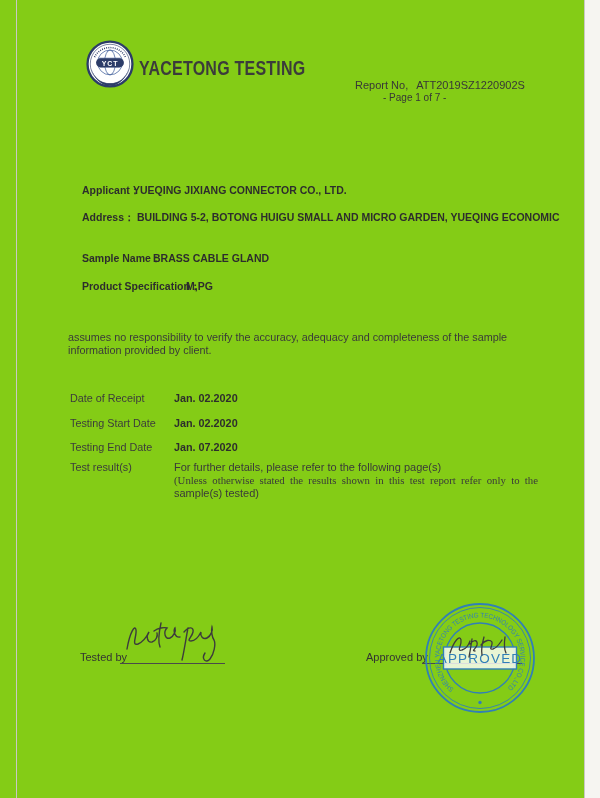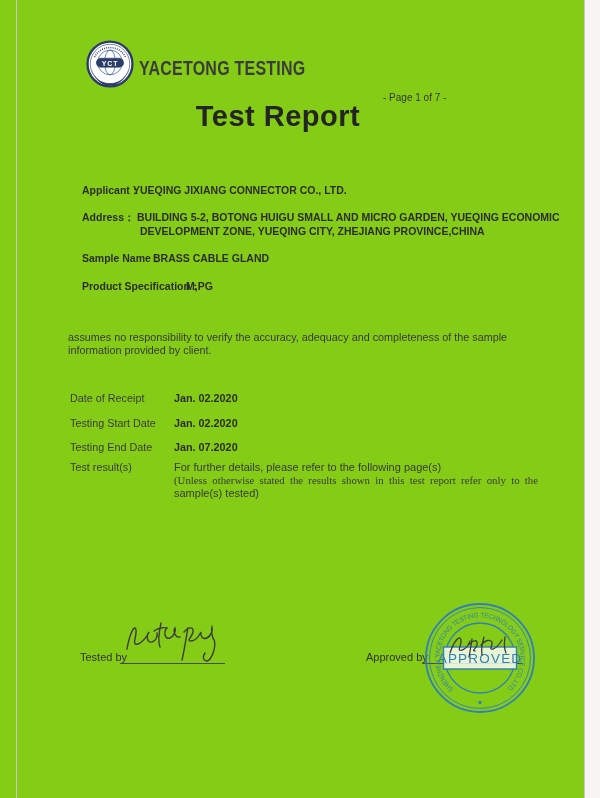--- a/index.html
+++ b/index.html
@@ -68,30 +68,32 @@
     </g>
 
     <rect x="13" y="23.5" width="36" height="12" rx="6" fill="#2c3c68"></rect>
     <text x="31" y="33" text-anchor="middle" font-size="9" font-weight="700" letter-spacing="1.2" fill="#ffffff">YCT</text>
 
     <path d="M7,37 C11,50 20,56 31,56 C42,56 51,50 55,37 C52,49 43,59 31,59 C19,59 10,49 7,37 Z" fill="#2c3c68"></path>
   </svg>
 
   <div class="abs company-name" style="left:139px; top:57px">YACETONG TESTING</div>
 
+  <div class="abs hdr-small" style="left:355px; top:79px">
+    <span>Report No,</span>
+    <span style="margin-left:5px">ATT2019SZ1220902S</span>
+  </div>
   <div class="abs hdr-small" style="left:383px; top:92px; font-size:10px">- Page  1 of 7 -</div>
 
-  <div class="abs report-title">Test Report</div>
 
   <div class="abs lbl-b" style="left:82px; top:184px">Applicant：</div>
   <div class="abs val-b" style="left:133px; top:184px">YUEQING JIXIANG CONNECTOR CO., LTD.</div>
 
   <div class="abs lbl-b" style="left:82px; top:211px">Address：</div>
   <div class="abs val-wrap" style="left:137px; top:211px">BUILDING 5-2, BOTONG HUIGU SMALL AND MICRO GARDEN, YUEQING ECONOMIC</div>
-  <div class="abs val-wrap" style="left:140px; top:225px">DEVELOPMENT ZONE, YUEQING CITY, ZHEJIANG PROVINCE,CHINA</div>
 
   <div class="abs lbl-b" style="left:82px; top:252px">Sample Name：</div>
   <div class="abs val-b" style="left:153px; top:252px">BRASS CABLE GLAND</div>
 
   <div class="abs lbl-b" style="left:82px; top:280px">Product Specification：</div>
   <div class="abs val-b" style="left:186px; top:280px">M,PG</div>
 
   <div class="abs para" style="left:68px; top:331px">assumes no responsibility to verify the accuracy, adequacy and completeness of the sample</div>
   <div class="abs para" style="left:68px; top:344px">information provided by client.</div>
 

